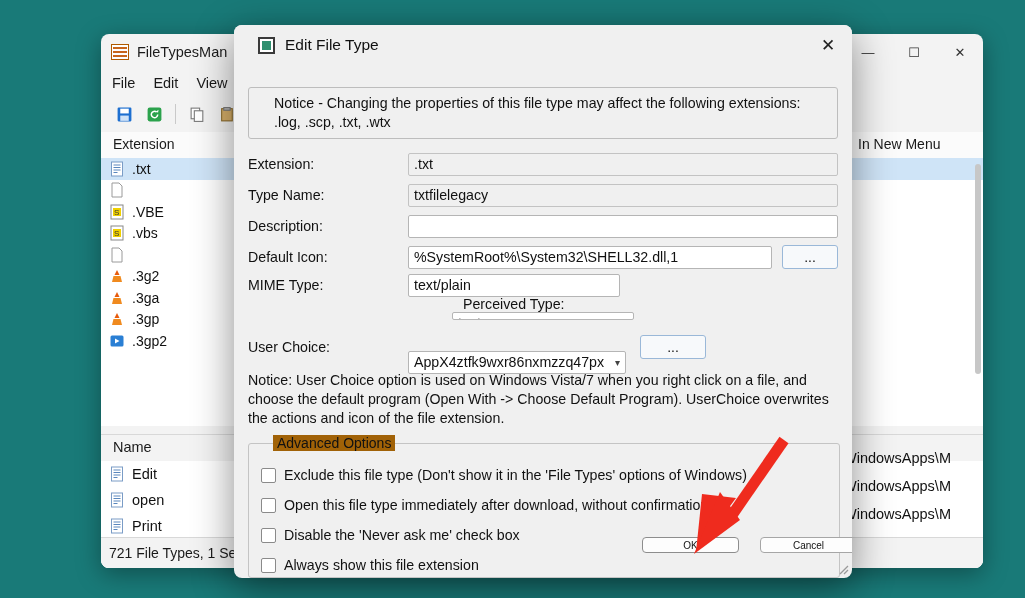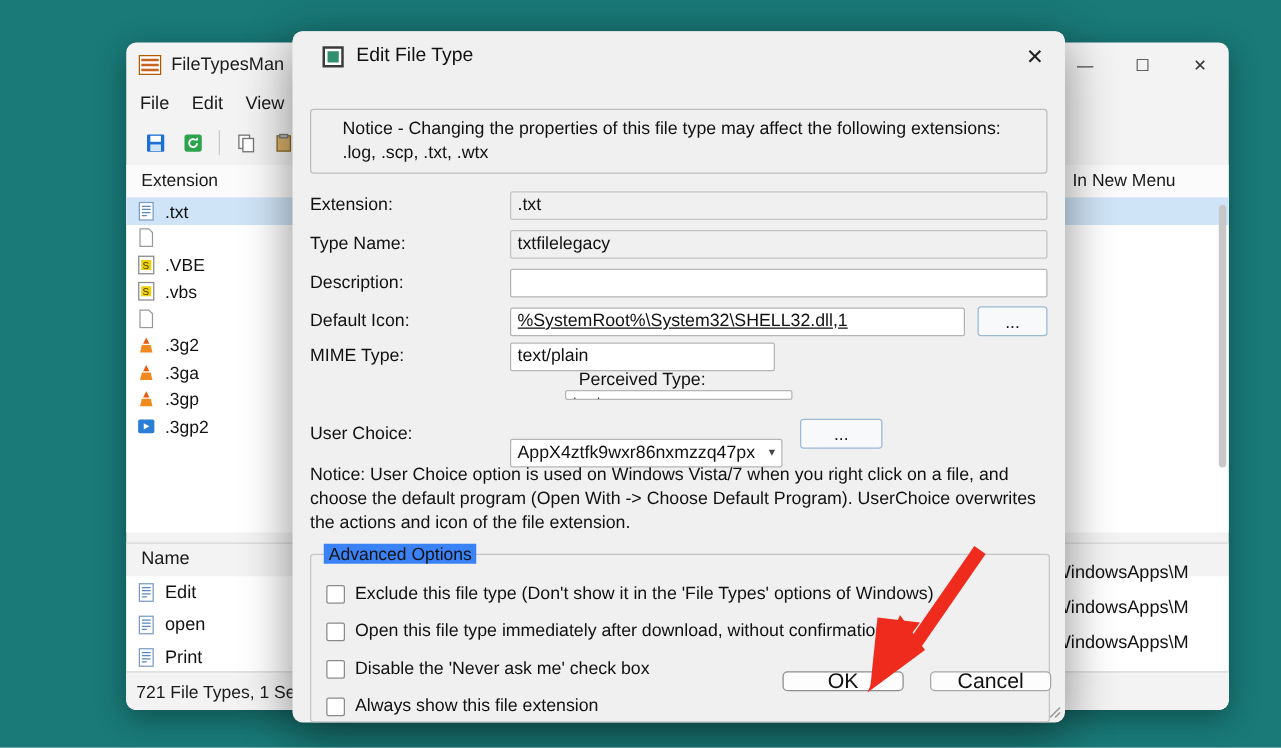--- a/index.html
+++ b/index.html
@@ -332,23 +332,23 @@
     left: 14px;
     top: 418px;
     width: 592px;
     height: 135px;
     border: 1px solid #c4c4c4;
     border-radius: 3px;
     box-sizing: border-box;
   }
   .adv-legend {
     position: absolute;
-    left: 10px;
+    left: 24px;
     top: -9px;
-    background: #3b82f6;
+    background: #a16207;
     padding: 0 4px;
     font-size: 14px;
     color: #111;
   }
   .chk-row {
     position: absolute;
     left: 12px;
     display: flex;
     align-items: center;
     font-size: 14.2px;
@@ -362,26 +362,27 @@
     margin-right: 8px;
     flex: none;
   }
   .dlg-btn {
     position: absolute;
     width: 97px;
     height: 16px;
     border: 1px solid #a6a6a6;
     border-radius: 4px;
     background: #fdfdfd;
-    font-size: 17px;
+    font-size: 10px;
     color: #111;
     display: flex;
     align-items: center;
     justify-content: center;
     box-sizing: border-box;
+    margin-left: 16px;
   }
   .dlg-btn.primary { border-color: #8d8d8d; }
   .dlg-resize {
     position: absolute;
     right: 3px;
     bottom: 3px;
     width: 12px; height: 12px;
   }
 
   
@@ -610,21 +611,21 @@
     <input class="field-input readonly" style="width: 430px;" readonly="" value="txtfilelegacy">
   </div>
 
   <div class="field-row" style="top:189px; width:590px;">
     <span class="field-label">Description:</span>
     <input class="field-input" style="width: 430px;" value="">
   </div>
 
   <div class="field-row" style="top:220px; width:590px;">
     <span class="field-label">Default Icon:</span>
-    <input class="field-input" style="width: 372px; text-decoration: underline;" value="%SystemRoot%\System32\SHELL32.dll,1">
+    <input class="field-input" style="width: 372px;" value="%SystemRoot%\System32\SHELL32.dll,1">
     <div class="dots-btn" style="margin-left:10px; width:56px;">...</div>
   </div>
 
   <div class="field-row" style="top:248px; width:590px;">
     <span class="field-label">MIME Type:</span>
     <input class="field-input" style="width: 212px;" value="text/plain">
   </div>
 
   <div class="field-row" style="top:271px; width:590px;flex-direction:column;">
     <span class="field-label">Perceived Type:</span>

